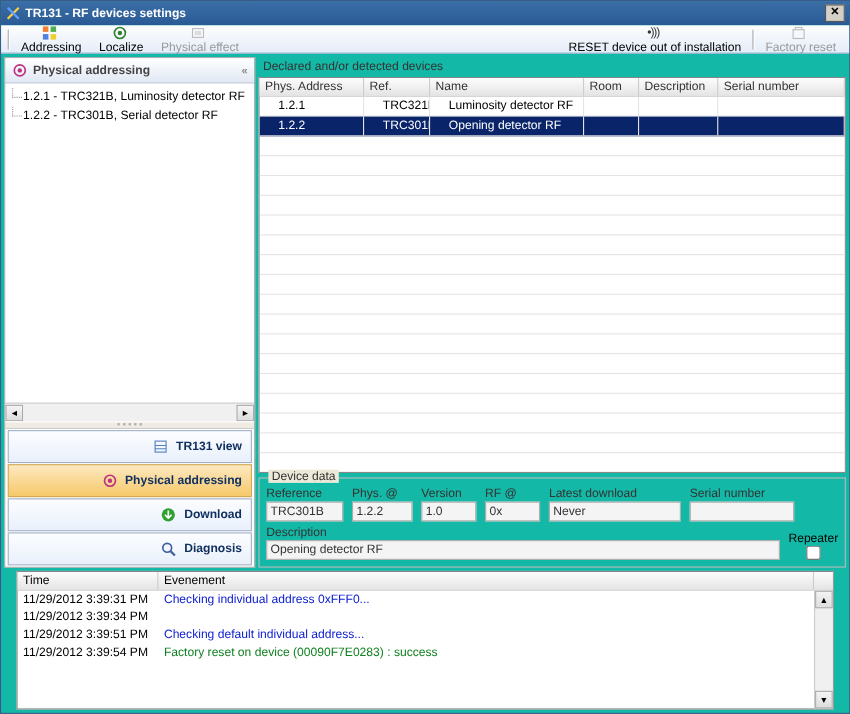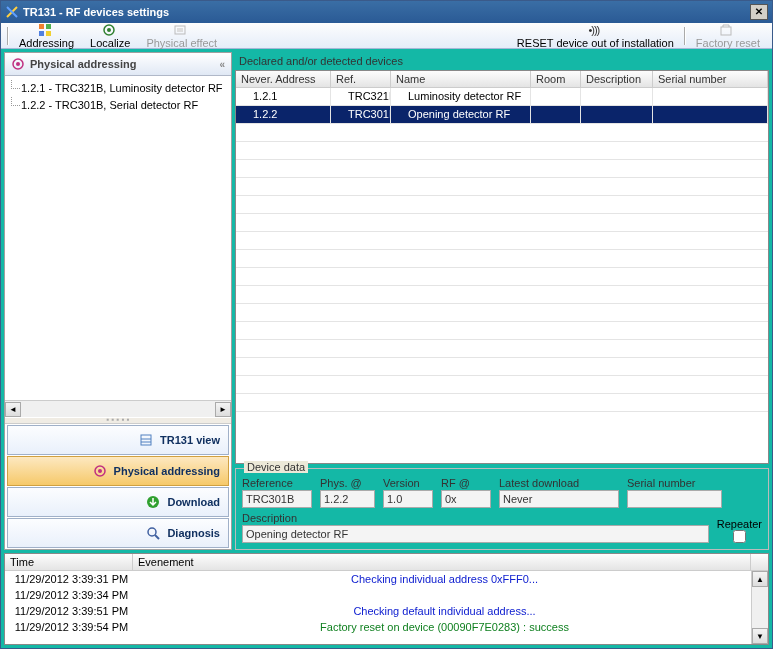--- a/index.html
+++ b/index.html
@@ -43,25 +43,25 @@
 .gr .gc { padding: 0 17px; white-space: nowrap; overflow: hidden; border-right: 1px solid #e4e4e4; height: 100%; line-height: 17px; }
 .gr.selected { background: #0a246a; color: #fff; }
 .device-data { border: 1px solid #bbb; margin-top: 4px; padding: 4px 6px 6px; position: relative; }
 .device-data .legend { position: absolute; top: -8px; left: 8px; background: #ece9d8; padding: 0 3px; color: #333; }
 .dd-row { display: flex; align-items: flex-end; margin-top: 4px; gap: 8px; }
 .dd-field { display: flex; flex-direction: column; }
 .dd-field label { margin-bottom: 1px; color: #333; }
 .dd-field input { border: 1px solid #aaa; padding: 2px 3px; background: #f4f4f4; color: #333; font-family: inherit; font-size: 11px; }
 .dd-repeat { margin-left: auto; display: flex; flex-direction: column; align-items: center; }
 .dd-repeat input { width: 13px; height: 13px; }
-.log-pane { height: 92px; margin: 0 3px 3px; border: 1px solid #888; background: #fff; display: flex; flex-direction: column; }
+.log-pane { height: 126px; margin: 0 14px 3px; border: 1px solid #888; background: #fff; display: flex; flex-direction: column; }
 .log-header { display: flex; background: linear-gradient(#fdfdfd,#e4e4e4); border-bottom: 1px solid #ccc; }
 .log-header .lh { border-right: 1px solid #ccc; padding: 2px 5px; }
 .log-body { flex: 1; overflow: hidden; }
-.lr { display: flex; padding: 0; line-height: 16px; text-align: center; }
+.lr { display: flex; padding: 0; line-height: 16px; }
 .lr .lc-time { width: 128px; padding-left: 5px; color: #000; }
 .lr .lc-ev { flex: 1; padding-left: 5px; }
 .log-scroll { width: 17px; background: #f0f0f0; border-left: 1px solid #ccc; display: flex; flex-direction: column; }
 .log-main { display: flex; flex: 1; min-height: 0; }
 .log-scroll .sb-arrow { height: 16px; background: linear-gradient(#f4f4f4,#ddd); border: 1px solid #aaa; display: inline-flex; align-items: center; justify-content: center; font-size: 8px; cursor: pointer; }
 .log-scroll .sb-track { flex: 1; }
 
 .c-addr { width: 95px; }
 .c-ref { width: 60px; }
 .c-name { width: 140px; }
@@ -197,21 +197,21 @@
             </span>
           <span class="text">Diagnosis</span>
         </div>
       </div>
     </div>
 
     <div class="right-pane">
       <div class="section-title">Declared and/or detected devices</div>
       <div class="grid-box">
         <div class="grid-header">
-          <div class="gh c-addr">Never. Address</div>
+          <div class="gh c-addr">Phys. Address</div>
           <div class="gh c-ref">Ref.</div>
           <div class="gh c-name">Name</div>
           <div class="gh c-room">Room</div>
           <div class="gh c-desc">Description</div>
           <div class="gh c-serial">Serial number</div>
         </div>
         <div class="grid-body" id="grid-body">
             <div class="gr">
               <div class="gc c-addr">1.2.1</div>
               <div class="gc c-ref">TRC321B</div>

